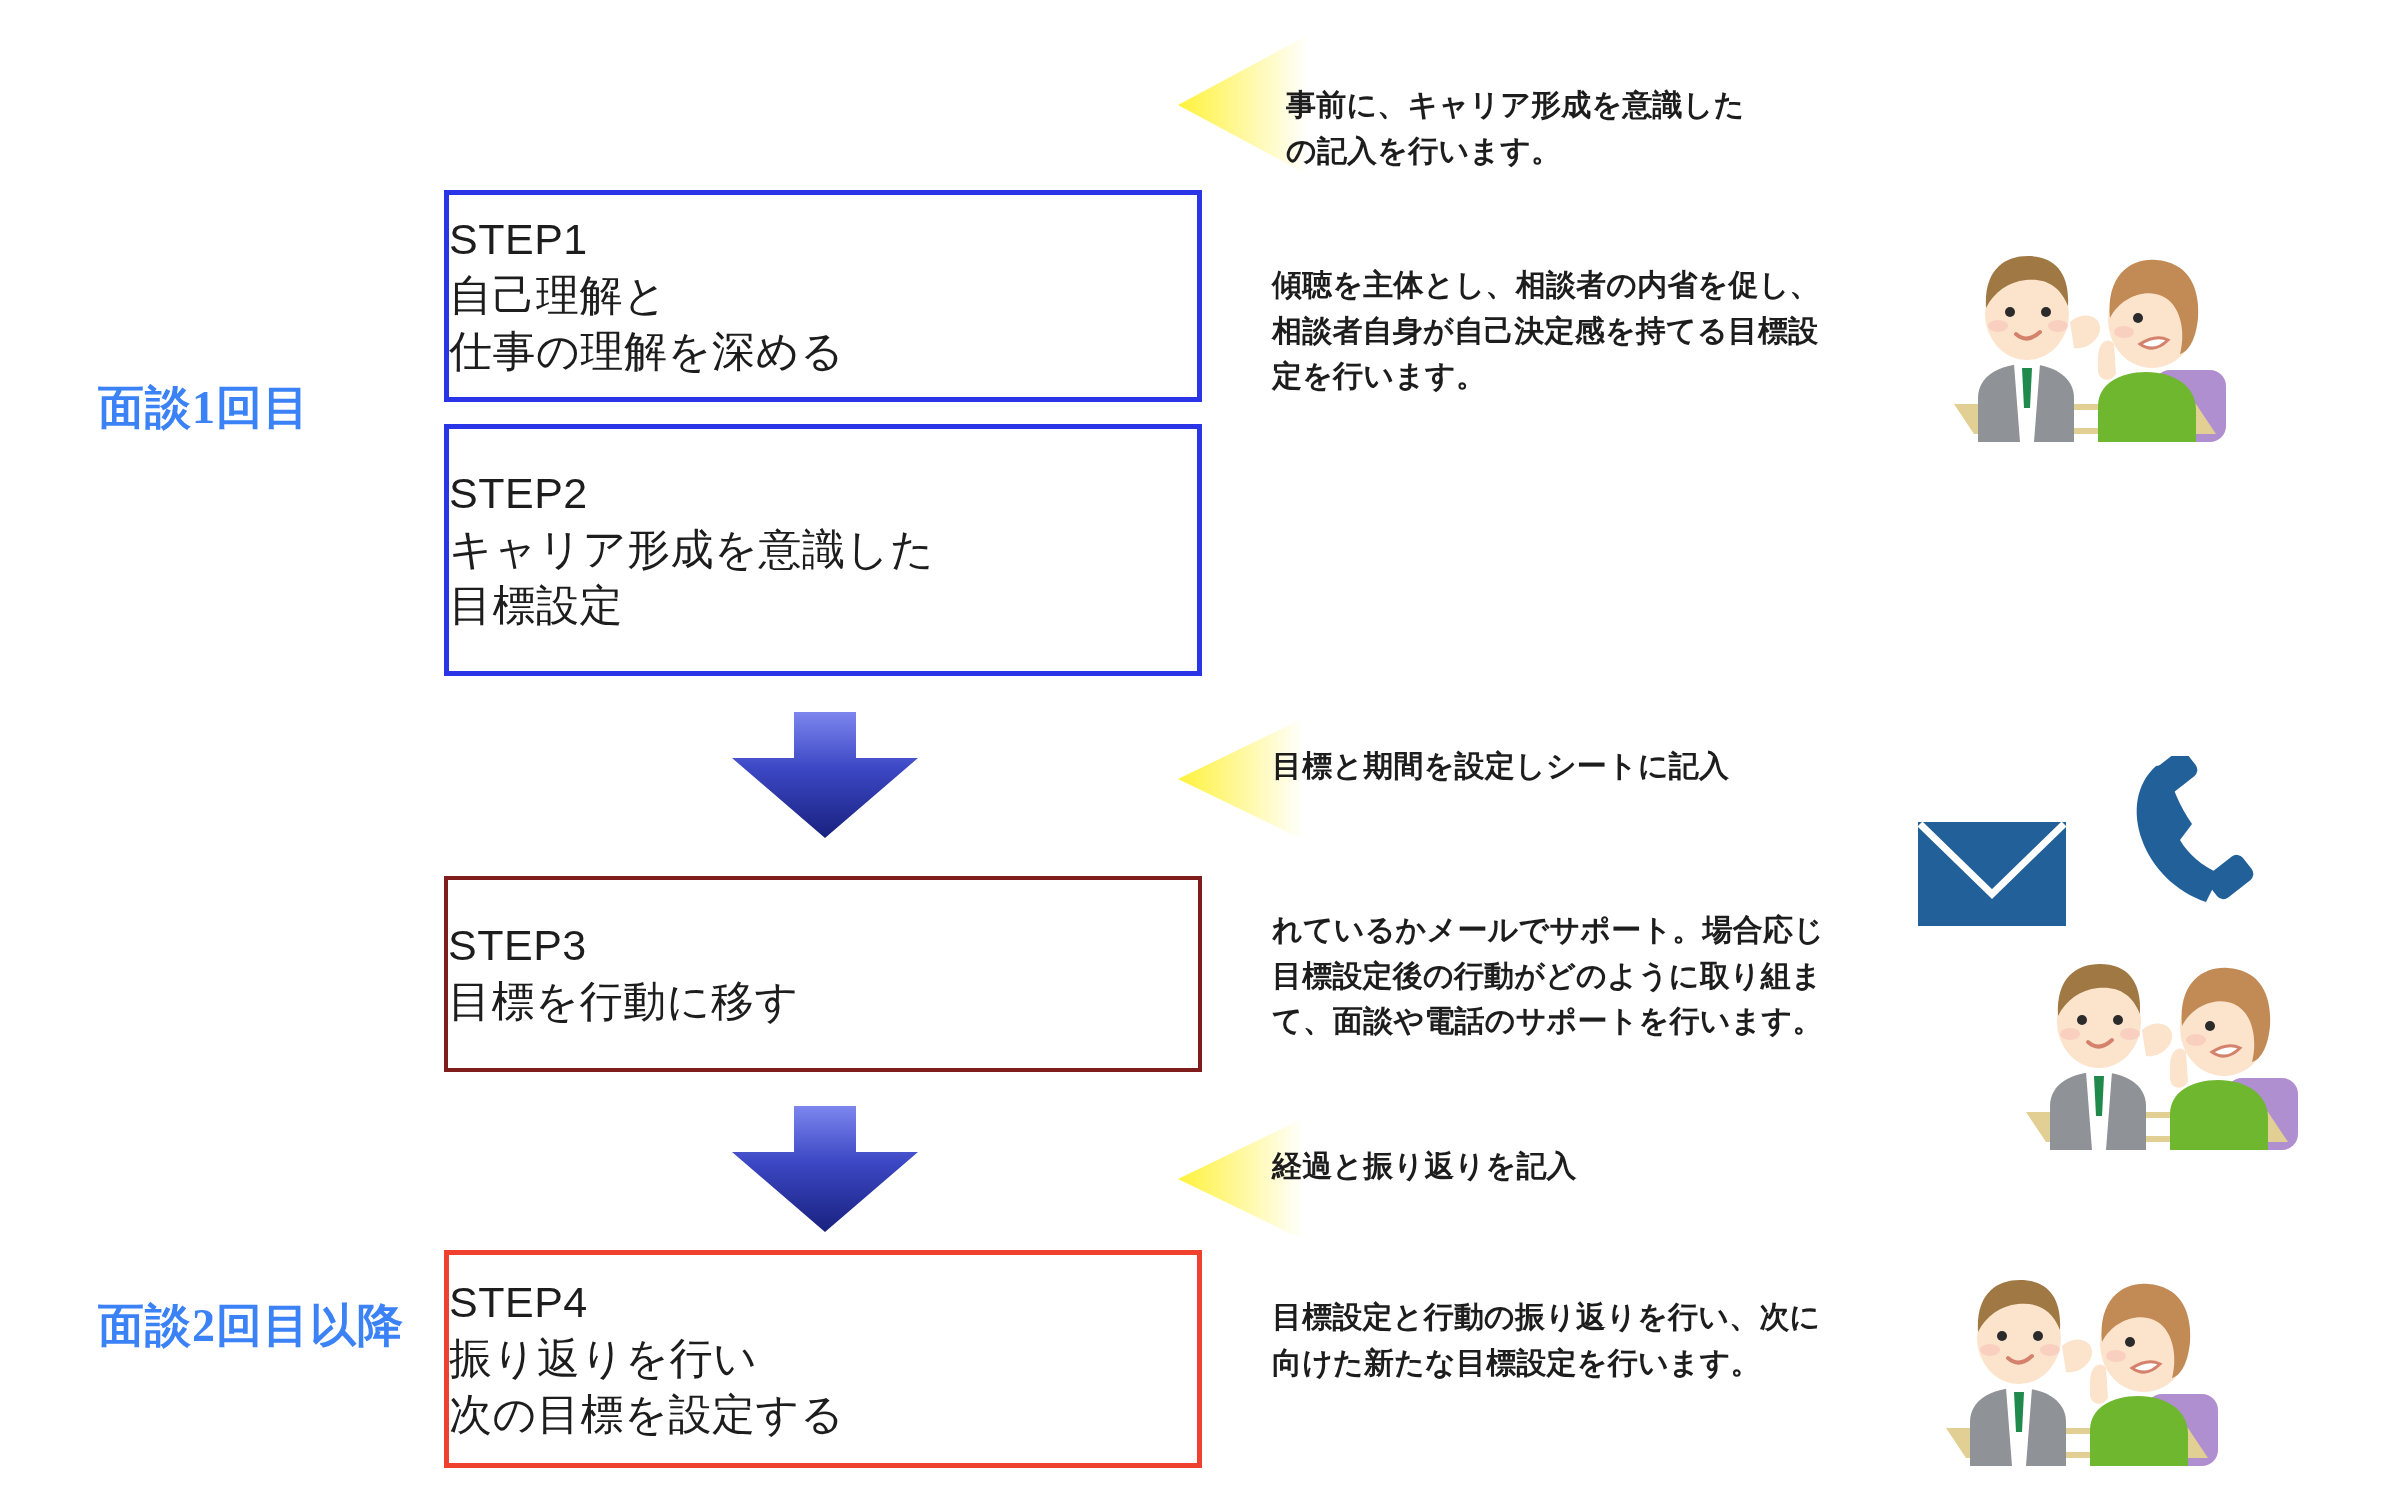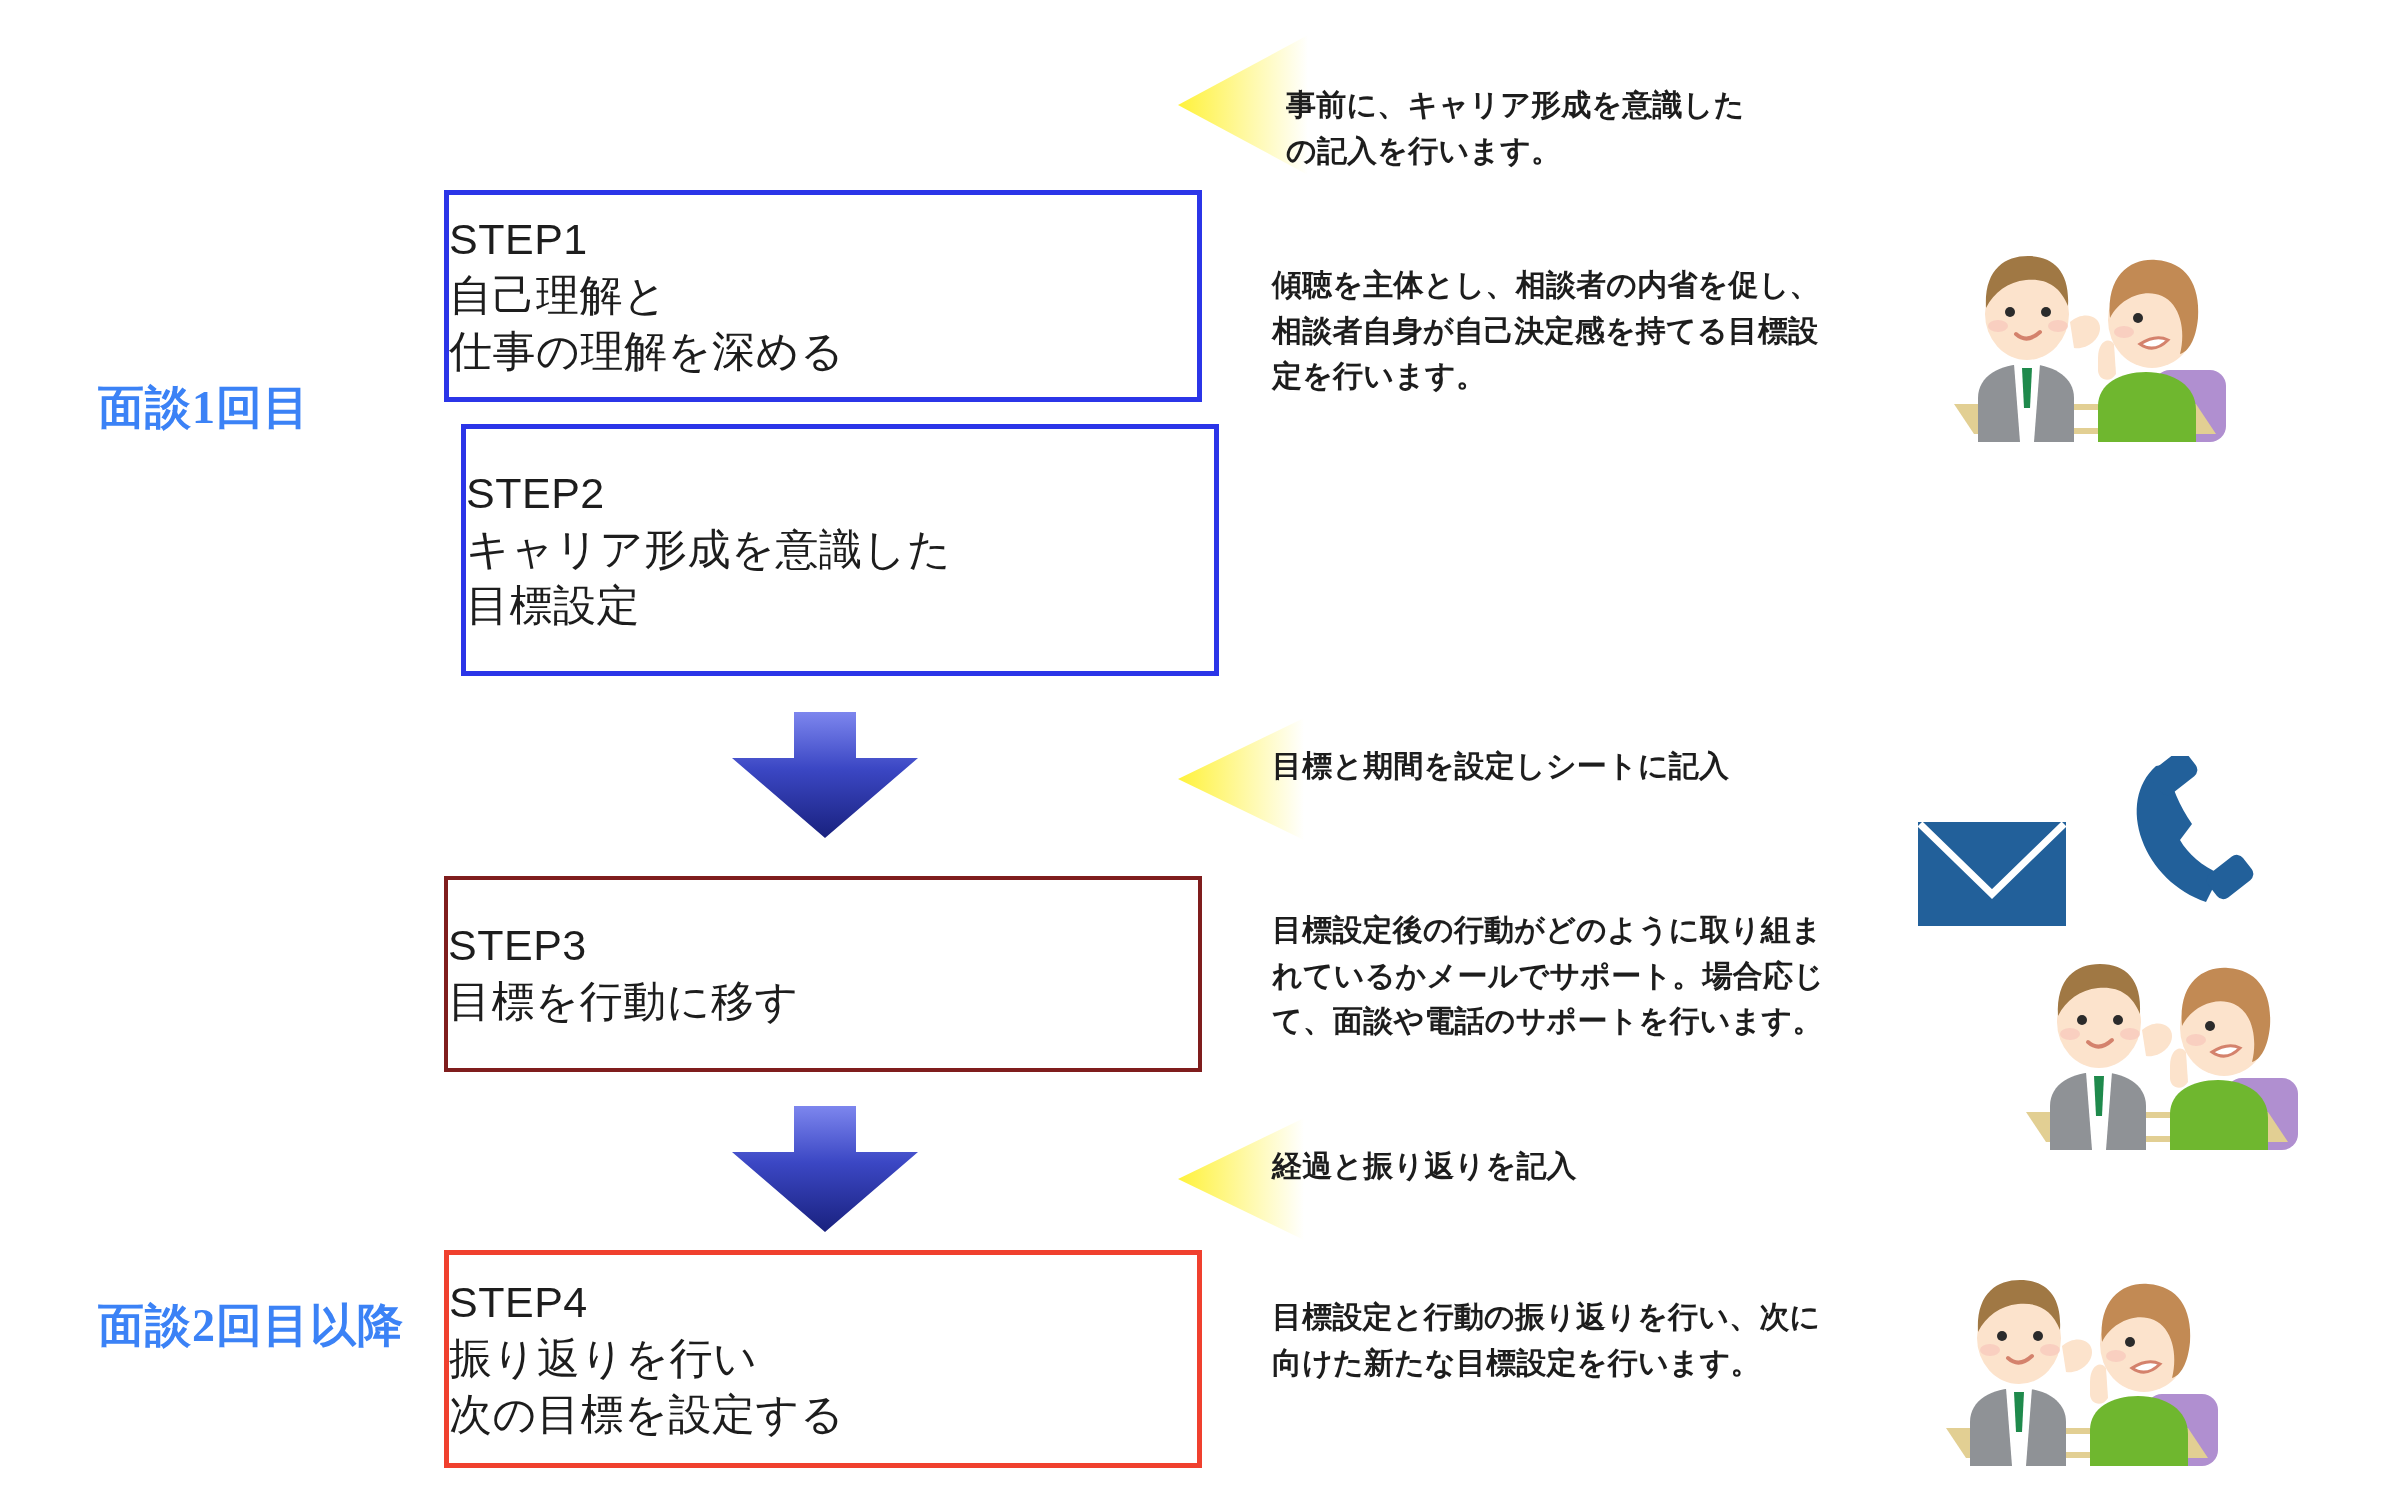--- a/index.html
+++ b/index.html
@@ -52,21 +52,20 @@
   }
   .step-box .ln { display: block; white-space: nowrap; }
 
   #step-box-1 {
     left: 444px;  top: 190px;  width: 758px; height: 212px;
     border: 5px solid #2b35e8;
   }
   #step-box-2 {
     left: 444px;  top: 424px;  width: 758px; height: 252px;
     border: 5px solid #2b35e8;
-    margin-left: 17px;
   }
   #step-box-3 {
     left: 444px;  top: 858px;  width: 758px; height: 196px;
     border: 4px solid #7f1d1d;
     margin-top: 18px;
   }
   #step-box-4 {
     left: 444px;  top: 1250px; width: 758px; height: 218px;
     border: 5px solid #f0402e;
   }
@@ -216,22 +215,22 @@
     <span class="ln">傾聴を主体とし、相談者の内省を促し、</span>
     <span class="ln">相談者自身が自己決定感を持てる目標設</span>
     <span class="ln">定を行います。</span>
   </div>
 
   <div class="annot" id="annot-3">
     <span class="ln">目標と期間を設定しシートに記入</span>
   </div>
 
   <div class="annot" id="annot-4">
+    <span class="ln">れているかメールでサポート。場合応じ</span>
     <span class="ln">目標設定後の行動がどのように取り組ま</span>
-    <span class="ln">れているかメールでサポート。場合応じ</span>
     <span class="ln">て、面談や電話のサポートを行います。</span>
   </div>
 
   <div class="annot" id="annot-5">
     <span class="ln">経過と振り返りを記入</span>
   </div>
 
   <div class="annot" id="annot-6">
     <span class="ln">目標設定と行動の振り返りを行い、次に</span>
     <span class="ln">向けた新たな目標設定を行います。</span>

